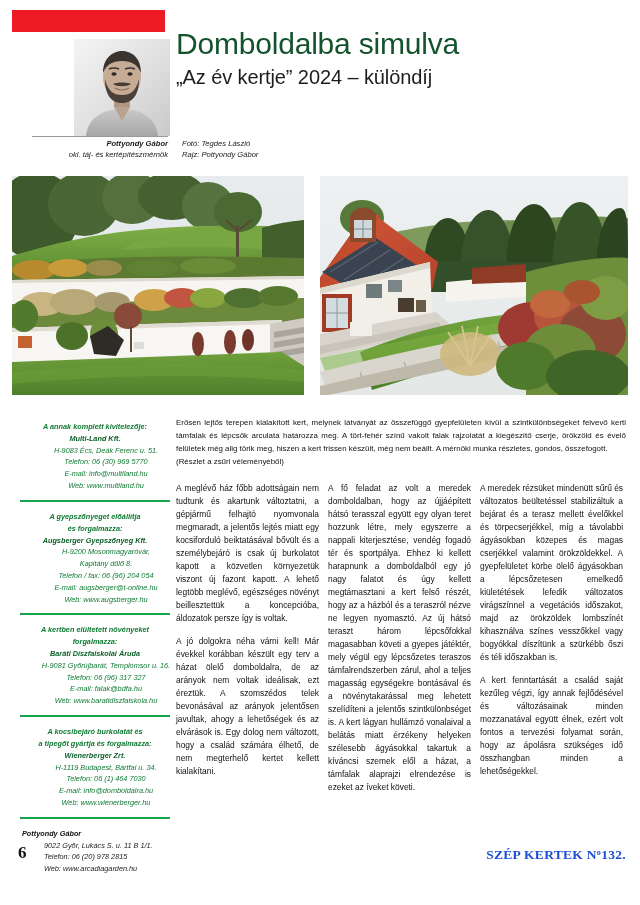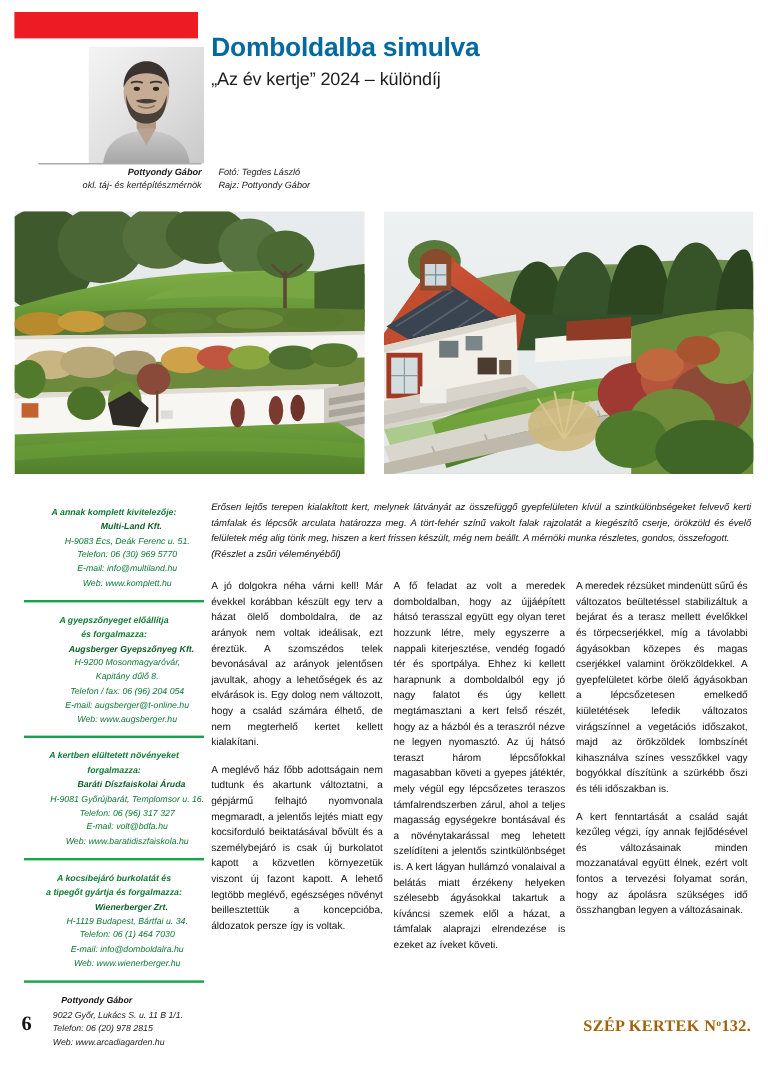--- a/index.html
+++ b/index.html
@@ -37,29 +37,29 @@
   }
   .portrait svg { display: block; width: 100%; height: 100%; }
 
   .title-block {
     position: absolute;
     left: 176px;
     top: 28px;
     width: 450px;
   }
   .article-title {
-    font-size: 22px;
-    font-weight: 700;
+    font-size: 30px;
+    font-weight: 400;
     letter-spacing: -0.2px;
     line-height: 1.08;
     margin: 0;
-    color: #0369a1;
+    color: #14532d;
   }
   .article-subtitle {
-    font-size: 15px;
+    font-size: 20px;
     font-weight: 400;
     margin: 6px 0 0 0;
     color: #1d1d1d;
     letter-spacing: -0.1px;
   }
 
   .credit-rule {
     position: absolute;
     left: 32px;
     top: 136px;
@@ -125,21 +125,20 @@
   .ad-block .lead {
     font-style: italic;
     font-weight: bold;
     display: block;
   }
   .ad-block .company {
     font-style: italic;
     font-weight: bold;
     display: block;
     color: #0b5f27;
-    margin-left: 29px;
   }
   .ad-block .line {
     font-style: italic;
     display: block;
     margin-left: 22px;
   }
   .ad-sep {
     height: 2px;
     background: #16a34a;
     margin: 1px 4px 0 4px;
@@ -149,21 +148,20 @@
   .ad-block.last .line { font-style: italic; color: #222; }
 
   
   .intro {
     position: absolute;
     left: 176px;
     top: 416px;
     width: 450px;
     font-size: 7.9px;
     line-height: 1.66;
-    font-style: italic;
     text-align: justify;
     color: #111;
   }
   .intro .jury {
     display: block;
     margin-top: -0.2px;
   }
 
   .cols {
     position: absolute;
@@ -194,21 +192,21 @@
     color: #111;
   }
   .footer-title {
     position: absolute;
     right: 14px;
     top: 847px;
     font-family: "Liberation Serif", serif;
     font-weight: bold;
     font-size: 13.5px;
     letter-spacing: 0.3px;
-    color: #a16207;
+    color: #1d4ed8;
   }
   .footer-title sup { font-size: 8px; vertical-align: 4px; }
 </style>
 </head>
 <body>
 
 <div class="page">
 
   <div class="red-bar"></div>
 
@@ -435,21 +433,21 @@
   </div>
 
   <aside class="sidebar">
 
     <div class="ad-block">
       <span class="lead">A annak komplett kivitelezője:</span>
       <span class="company">Multi-Land Kft.</span>
       <span class="line">H-9083 Écs, Deák Ferenc u. 51.</span>
       <span class="line">Telefon: 06 (30) 969 5770</span>
       <span class="line">E-mail: info@multiland.hu</span>
-      <span class="line">Web: www.komplett.hu</span>
+      <span class="line">Web: www.multiland.hu</span>
     </div>
     <div class="ad-sep"></div>
 
     <div class="ad-block">
       <span class="lead">A gyepszőnyeget előállítja</span>
       <span class="lead">és forgalmazza:</span>
       <span class="company">Augsberger Gyepszőnyeg Kft.</span>
       <span class="line">H-9200 Mosonmagyaróvár,</span>
       <span class="line">Kapitány dűlő 8.</span>
       <span class="line">Telefon / fax: 06 (96) 204 054</span>
@@ -457,21 +455,21 @@
       <span class="line">Web: www.augsberger.hu</span>
     </div>
     <div class="ad-sep"></div>
 
     <div class="ad-block">
       <span class="lead">A kertben elültetett növényeket</span>
       <span class="lead">forgalmazza:</span>
       <span class="company">Baráti Díszfaiskolai Áruda</span>
       <span class="line">H-9081 Győrújbarát, Templomsor u. 16.</span>
       <span class="line">Telefon: 06 (96) 317 327</span>
-      <span class="line">E-mail: volt@bdfa.hu</span>
+      <span class="line">E-mail: falak@bdfa.hu</span>
       <span class="line">Web: www.baratidiszfaiskola.hu</span>
     </div>
     <div class="ad-sep"></div>
 
     <div class="ad-block">
       <span class="lead">A kocsibejáró burkolatát és</span>
       <span class="lead">a tipegőt gyártja és forgalmazza:</span>
       <span class="company">Wienerberger Zrt.</span>
       <span class="line">H-1119 Budapest, Bártfai u. 34.</span>
       <span class="line">Telefon: 06 (1) 464 7030</span>
@@ -488,28 +486,28 @@
     </div>
   </aside>
 
   <div class="intro">
     <span>Erősen lejtős terepen kialakított kert, melynek látványát az összefüggő gyepfelületen kívül a szintkülönbségeket felvevő kerti támfalak és lépcsők arculata határozza meg. A tört-fehér színű vakolt falak rajzolatát a kiegészítő cserje, örökzöld és évelő felületek még alig törik meg, hiszen a kert frissen készült, még nem beállt. A mérnöki munka részletes, gondos, összefogott.</span>
     <span class="jury">(Részlet a zsűri véleményéből)</span>
   </div>
 
   <div class="cols">
     <div class="col">
+      <p>A meglévő ház főbb adottságain nem tudtunk és akartunk változtatni, a gépjármű felhajtó nyomvonala megmaradt, a jelentős lejtés miatt egy kocsiforduló beiktatásával bővült és a személybejáró is csak új burkolatot kapott a közvetlen környezetük viszont új fazont kapott. A lehető legtöbb meglévő, egészséges növényt beillesztettük a koncepcióba, áldozatok persze így is voltak.</p>
       <p>A jó dolgokra néha várni kell! Már évekkel korábban készült egy terv a házat ölelő domboldalra, de az arányok nem voltak ideálisak, ezt éreztük. A szomszédos telek bevonásával az arányok jelentősen javultak, ahogy a lehetőségek és az elvárások is. Egy dolog nem változott, hogy a család számára élhető, de nem megterhelő kertet kellett kialakítani.</p>
-      <p>A meglévő ház főbb adottságain nem tudtunk és akartunk változtatni, a gépjármű felhajtó nyomvonala megmaradt, a jelentős lejtés miatt egy kocsiforduló beiktatásával bővült és a személybejáró is csak új burkolatot kapott a közvetlen környezetük viszont új fazont kapott. A lehető legtöbb meglévő, egészséges növényt beillesztettük a koncepcióba, áldozatok persze így is voltak.</p>
     </div>
     <div class="col">
       <p>A fő feladat az volt a meredek domboldalban, hogy az újjáépített hátsó terasszal együtt egy olyan teret hozzunk létre, mely egyszerre a nappali kiterjesztése, vendég fogadó tér és sportpálya. Ehhez ki kellett harapnunk a domboldalból egy jó nagy falatot és úgy kellett megtámasztani a kert felső részét, hogy az a házból és a teraszról nézve ne legyen nyomasztó. Az új hátsó teraszt három lépcsőfokkal magasabban követi a gyepes játéktér, mely végül egy lépcsőzetes teraszos támfalrendszerben zárul, ahol a teljes magasság egységekre bontásával és a növénytakarással meg lehetett szelídíteni a jelentős szintkülönbséget is. A kert lágyan hullámzó vonalaival a belátás miatt érzékeny helyeken szélesebb ágyásokkal takartuk a kíváncsi szemek elől a házat, a támfalak alaprajzi elrendezése is ezeket az íveket követi.</p>
     </div>
     <div class="col">
       <p>A meredek rézsüket mindenütt sűrű és változatos beültetéssel stabilizáltuk a bejárat és a terasz mellett évelőkkel és törpecserjékkel, míg a távolabbi ágyásokban közepes és magas cserjékkel valamint örökzöldekkel. A gyepfelületet körbe ölelő ágyásokban a lépcsőzetesen emelkedő kiületétések lefedik változatos virágszínnel a vegetációs időszakot, majd az örökzöldek lombszínét kihasználva színes vesszőkkel vagy bogyókkal díszítünk a szürkébb őszi és téli időszakban is.</p>
-      <p>A kert fenntartását a család saját kezűleg végzi, így annak fejlődésével és változásainak minden mozzanatával együtt élnek, ezért volt fontos a tervezési folyamat során, hogy az ápolásra szükséges idő összhangban legyen a változásainak.</p>
+      <p>A kert fenntartását a család saját kezűleg végzi, így annak fejlődésével és változásainak minden mozzanatával együtt élnek, ezért volt fontos a tervezési folyamat során, hogy az ápolásra szükséges idő összhangban minden a lehetőségekkel.</p>
     </div>
   </div>
 
   <div class="footer-page">6</div>
   <div class="footer-title"><span>SZÉP KERTEK N</span><sup>o</sup><span>132.</span></div>
 
 </div>
 
 </body></html>

